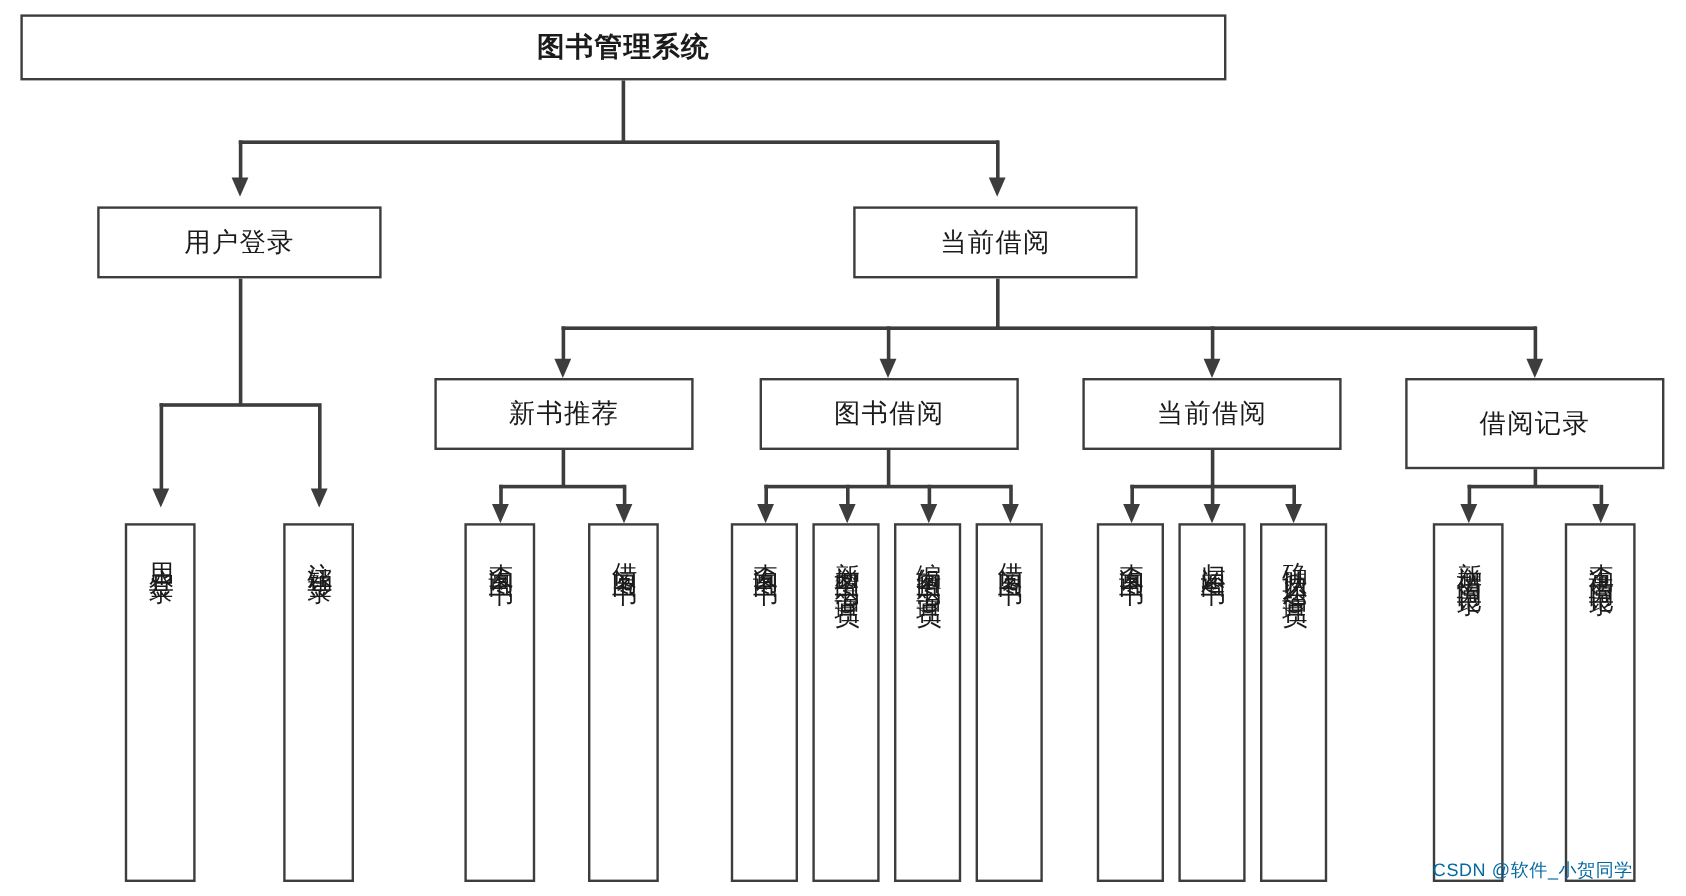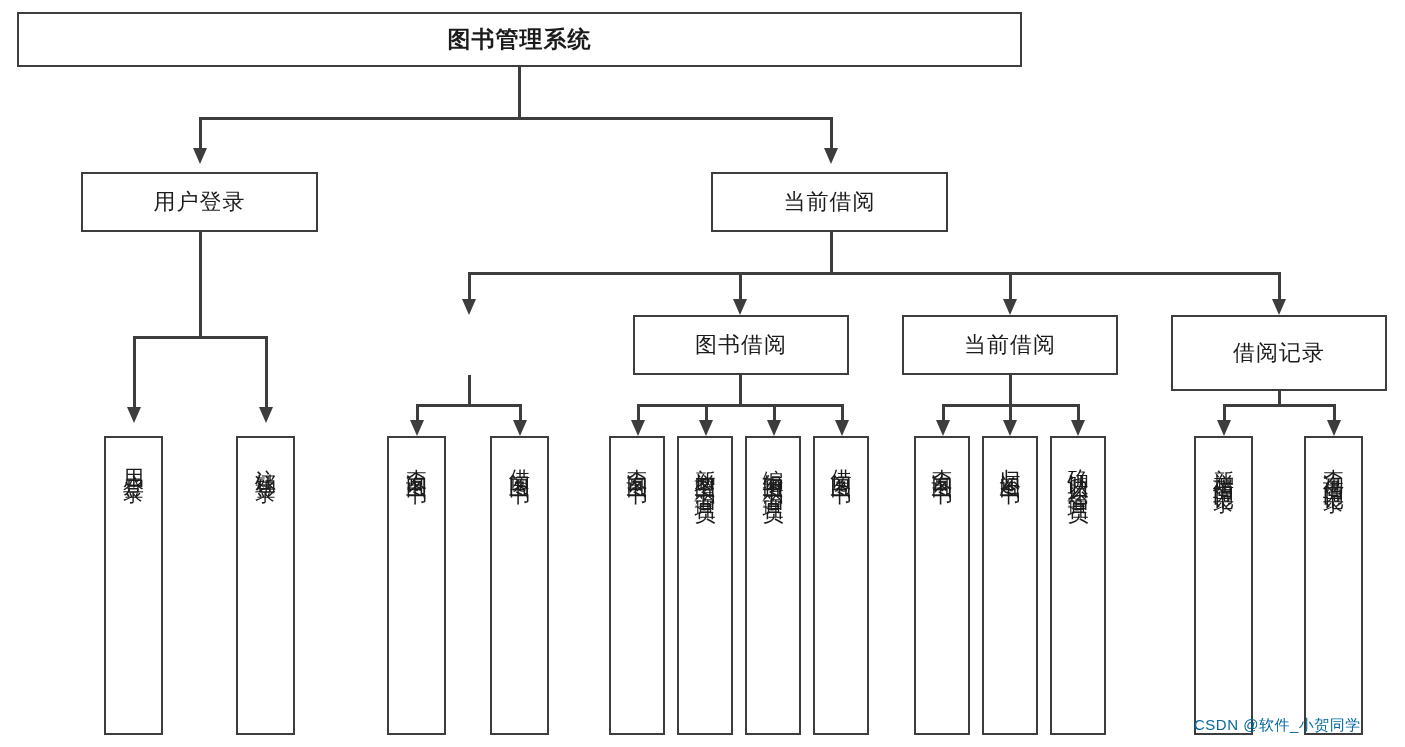--- a/index.html
+++ b/index.html
@@ -138,20 +138,23 @@
     <span class="lbl">图书管理系统</span>
   </div>
 
   <div class="node" style="left:81px;top:172px;width:237px;height:60px;">
     <span class="lbl">用户登录</span>
   </div>
   <div class="node" style="left:711px;top:172px;width:237px;height:60px;">
     <span class="lbl">当前借阅</span>
   </div>
 
+  <div class="node" style="left:362px;top:315px;width:216px;height:60px;">
+    <span class="lbl">新书推荐</span>
+  </div>
   <div class="node" style="left:902px;top:315px;width:216px;height:60px;">
     <span class="lbl">当前借阅</span>
   </div>
   <div class="node" style="left:633px;top:315px;width:216px;height:60px;">
     <span class="lbl">图书借阅</span>
   </div>
   <div class="node" style="left:1171px;top:315px;width:216px;height:76px;">
     <span class="lbl">借阅记录</span>
   </div>
 

